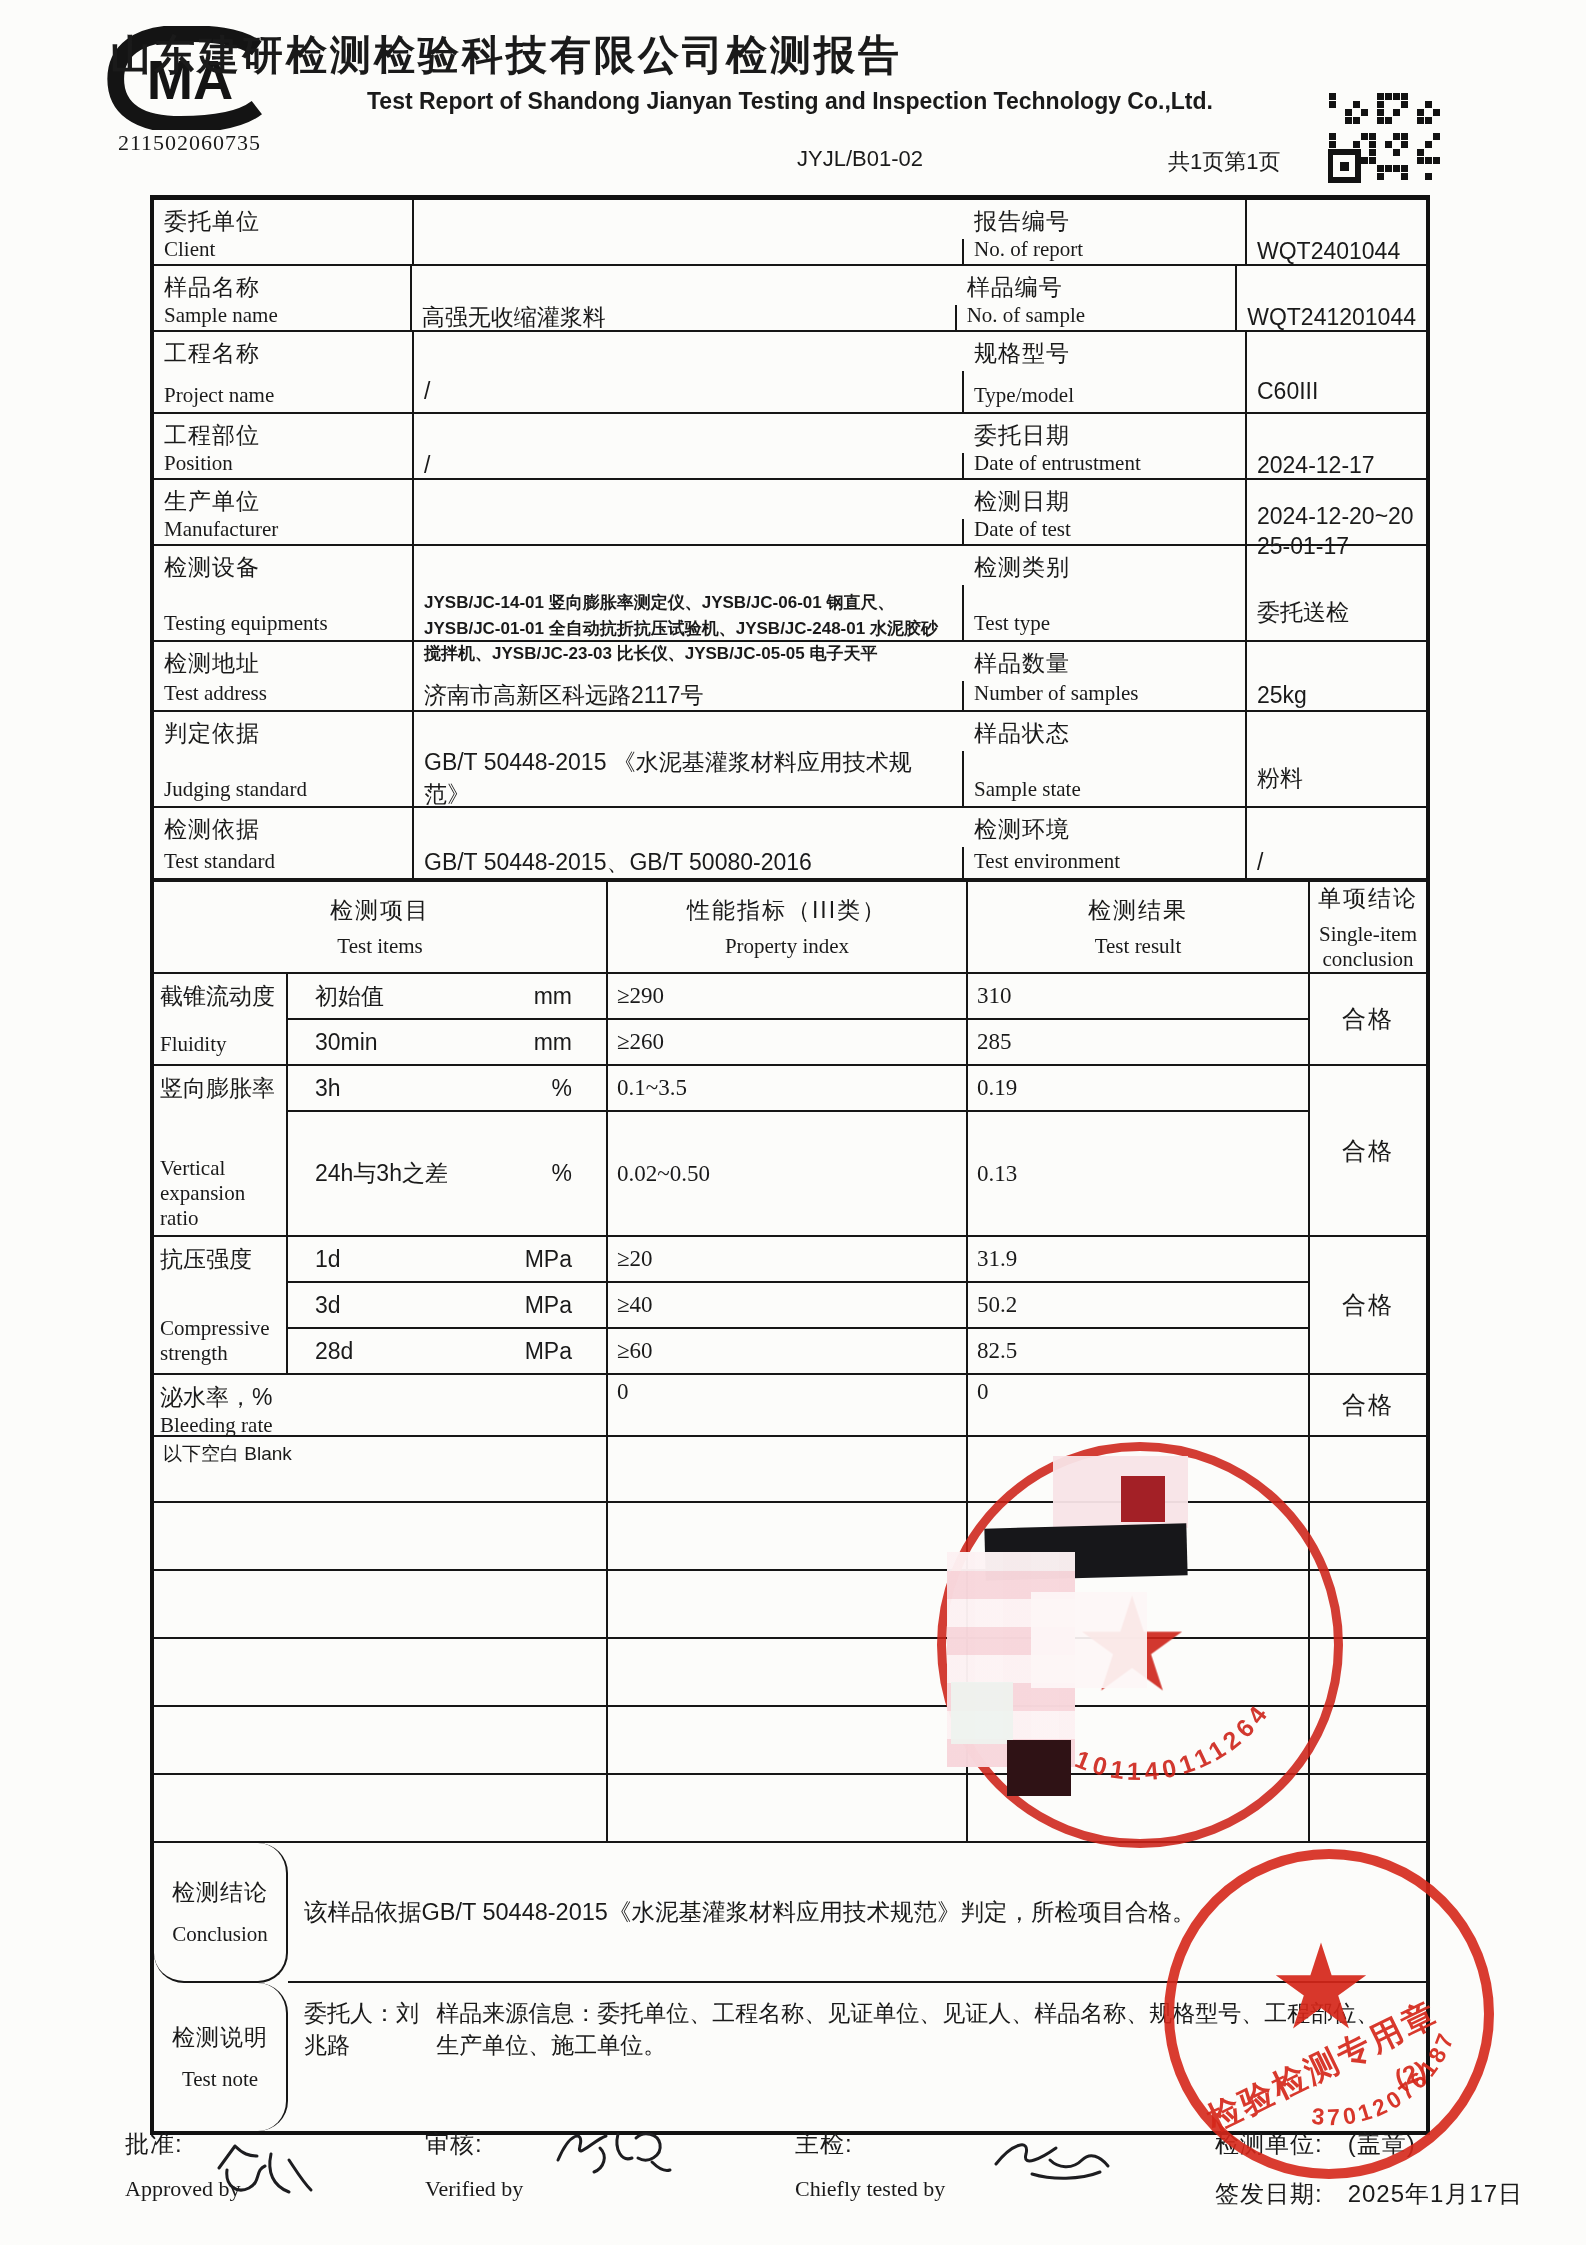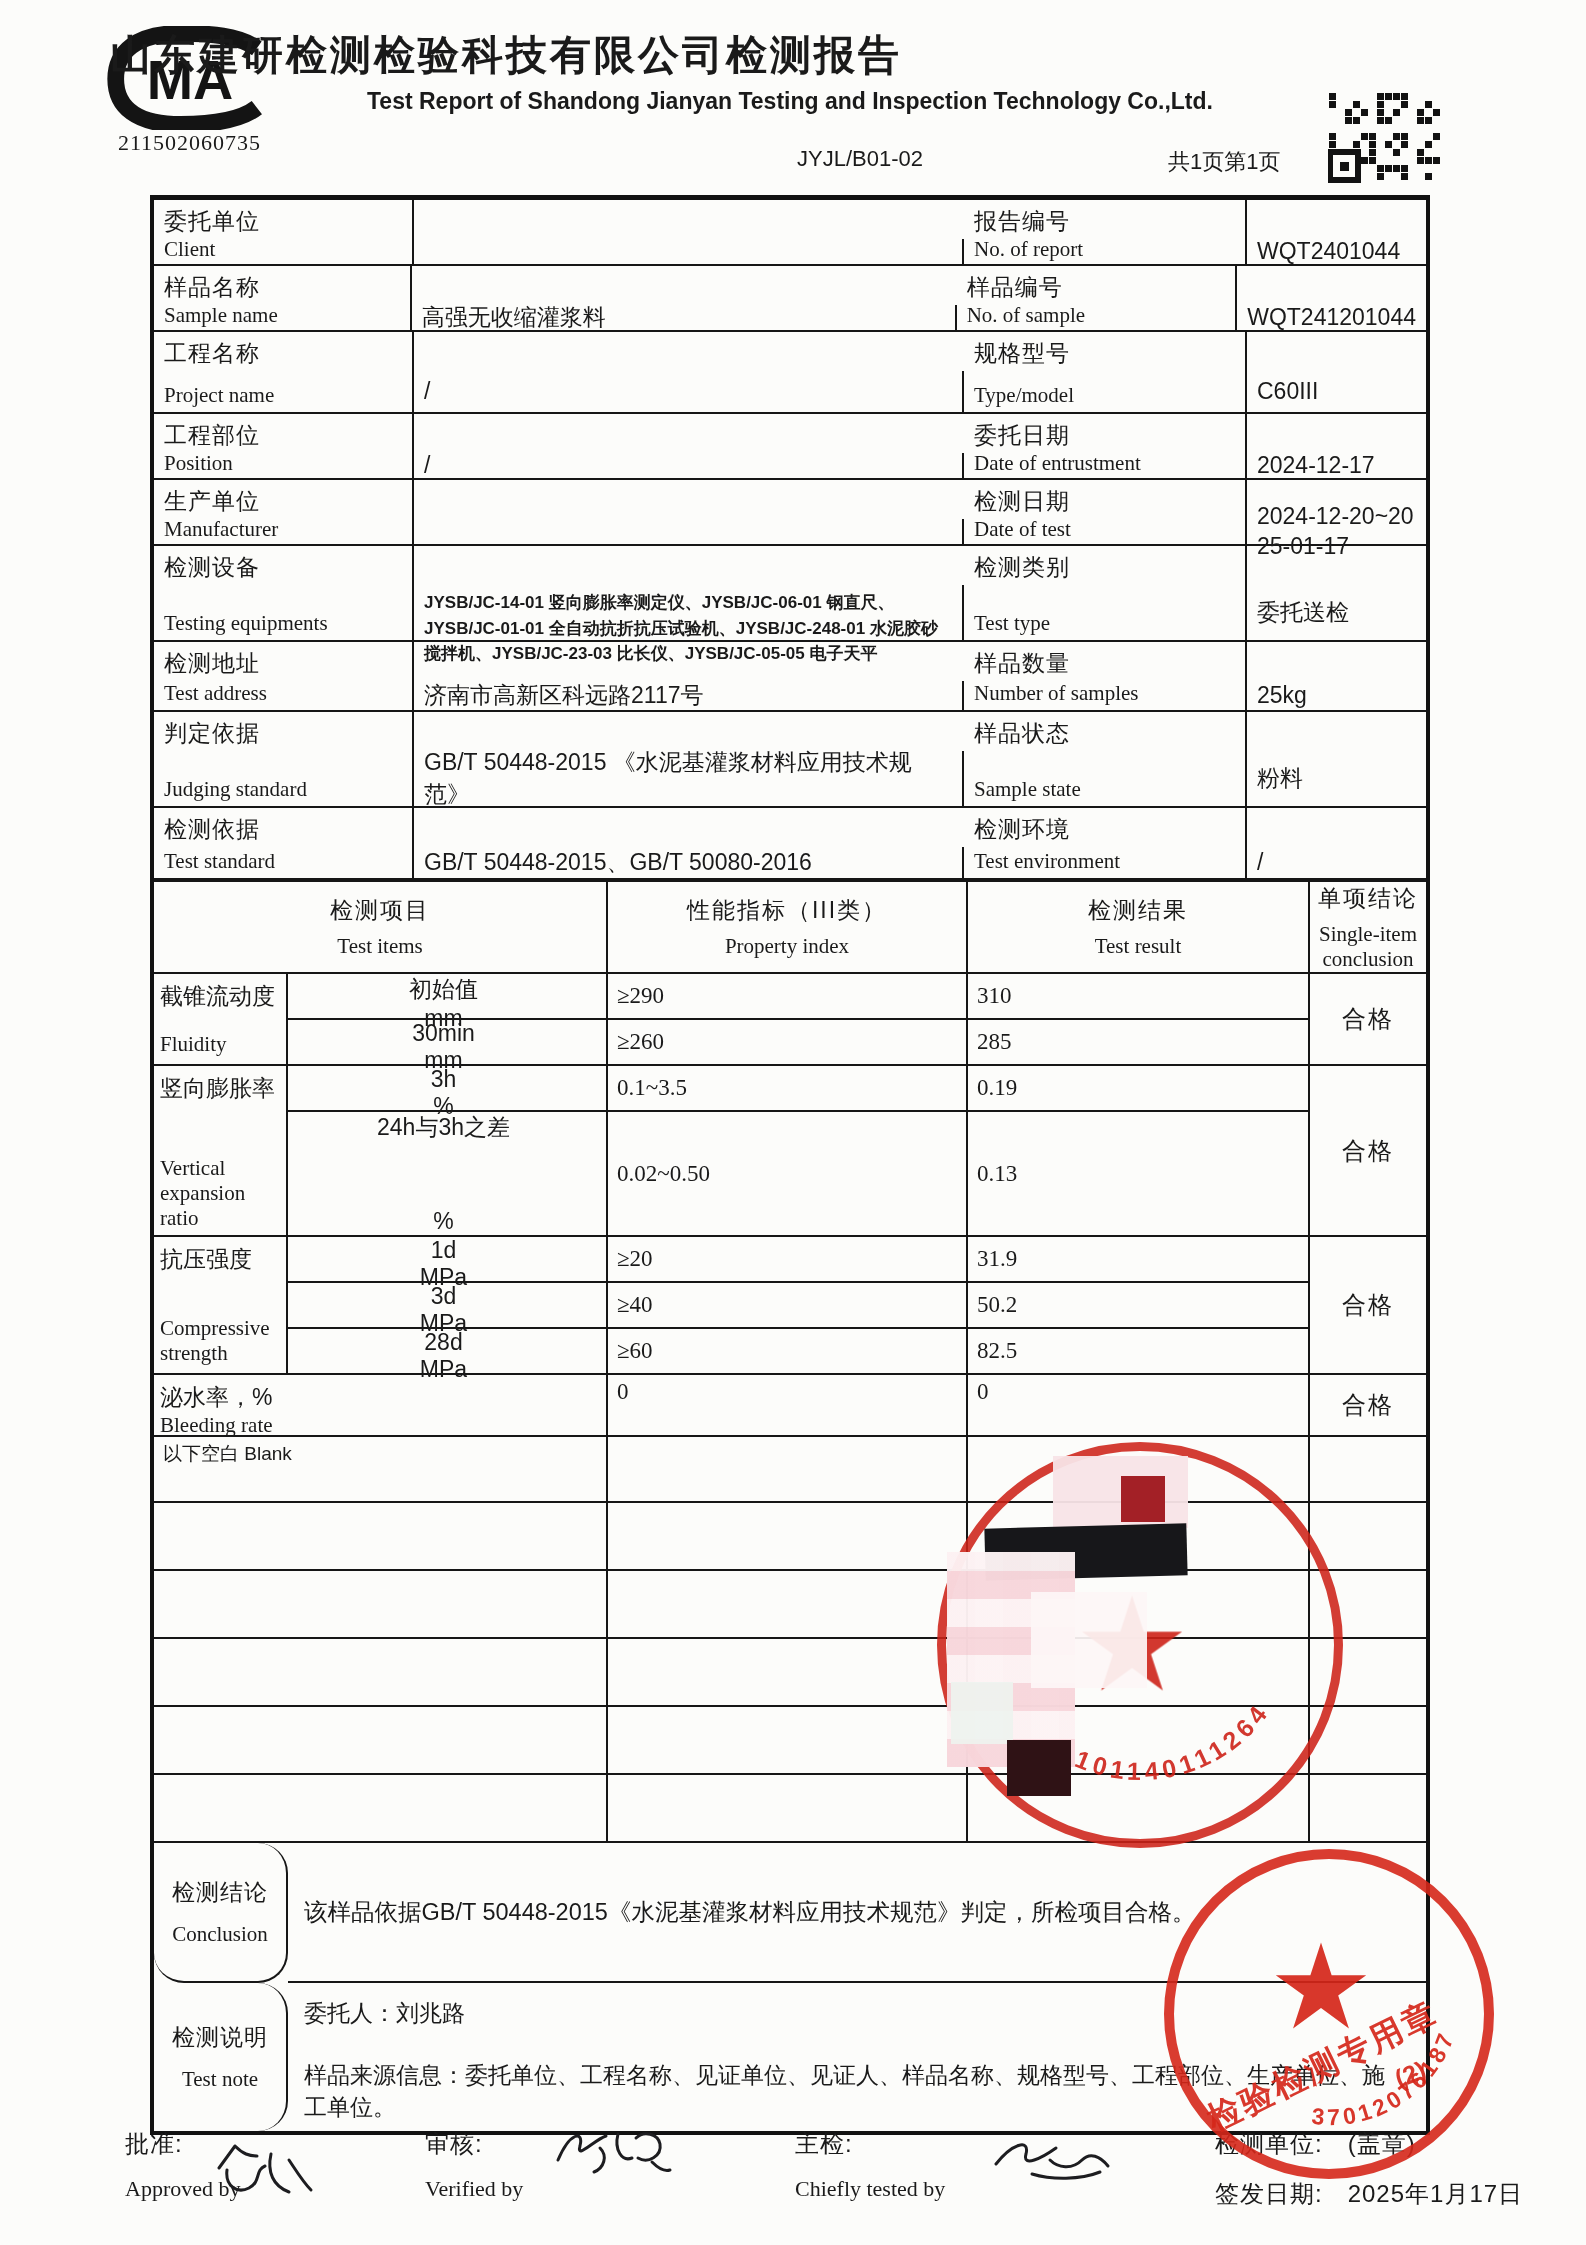--- a/index.html
+++ b/index.html
@@ -38,33 +38,33 @@
   .rh .cn{font-size:23px;letter-spacing:2px;}
   .rh .en{font-size:21px;font-family:"Liberation Serif",serif;text-align:center;line-height:1.15;}
   .rh1{width:454px}.rh2{width:360px}.rh3{width:342px}.rh4{flex:1;border-right:none;padding:0 4px;}
 
   
   .rgrid{display:grid;grid-template-columns:134px 320px 360px 342px 116px;
          grid-template-rows:46px 46px 46px 125px 46px 46px 46px 62px 66px 68px 68px 68px 68px 68px;}
   .grp{display:flex;flex-direction:column;justify-content:space-between;padding:7px 6px;grid-column:1;}
   .grp .cn{font-size:23px;}
   .grp .en{font-size:21px;font-family:"Liberation Serif",serif;line-height:1.2;}
-  .sub{display:flex;justify-content:space-between;align-items:center;padding:0 34px 0 27px;font-size:23px;grid-column:2;flex-direction:column;}
+  .sub{display:flex;justify-content:space-between;align-items:center;padding:0 34px 0 27px;font-size:23px;grid-column:2;}
   .idx{display:flex;align-items:center;padding:0 9px;font-size:23px;grid-column:3;font-family:"Liberation Serif",serif;}
   .res{display:flex;align-items:center;padding:0 9px;font-size:23px;grid-column:4;font-family:"Liberation Serif",serif;}
   .ok{display:flex;align-items:center;justify-content:center;font-size:24px;grid-column:5;border-right:none;letter-spacing:2px;}
   .noR{border-right:none;}
 
   
   .crow{display:flex;}
   .clab{width:134px;display:flex;flex-direction:column;justify-content:center;align-items:center;gap:14px;text-align:center;border-radius:30px;}
   .clab .cn{font-size:23px;letter-spacing:1px;}
   .clab .en{font-size:21px;font-family:"Liberation Serif",serif;}
   .cval{flex:1;border-right:none;display:flex;align-items:center;padding:6px 16px;font-size:23.5px;line-height:1.45;}
-  .nval{flex:1;border-right:none;display:flex;flex-direction:column;justify-content:space-between;
+  .nval{flex:1;border-right:none;display:flex;flex-direction:row;justify-content:space-between;
         padding:14px 26px 8px 16px;font-size:23px;line-height:1.4;}
   .crow.lastrow .clab,.crow.lastrow .nval{border-bottom:none;}
 
   
   .fg{position:absolute;display:flex;flex-direction:column;gap:16px;}
   .fg .cn{font-size:24px;letter-spacing:1px;}
   .fg .en{font-size:22px;font-family:"Liberation Serif",serif;}
   .sig{position:absolute;}
 
   

